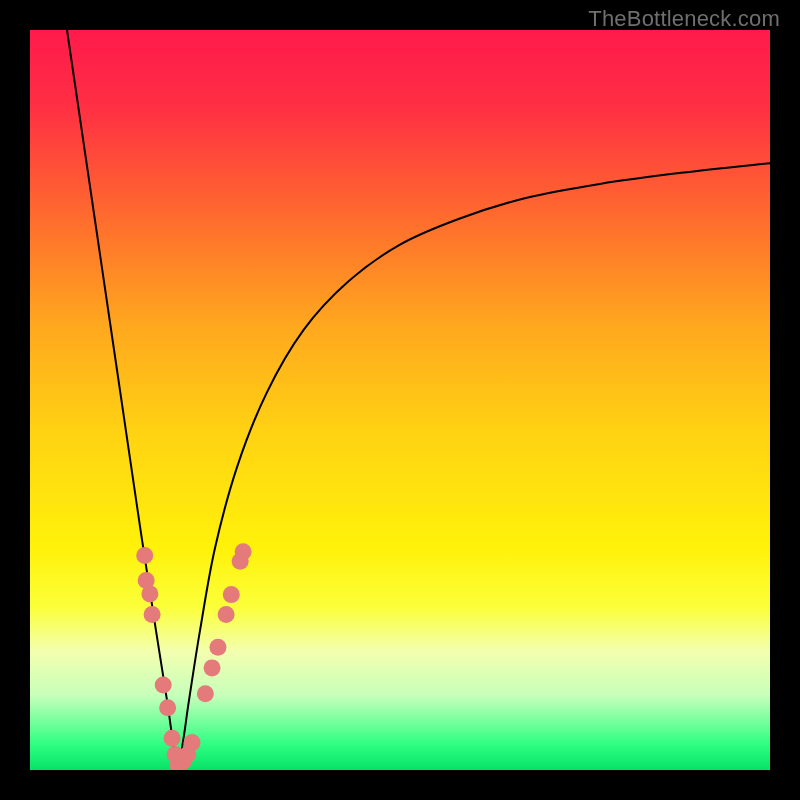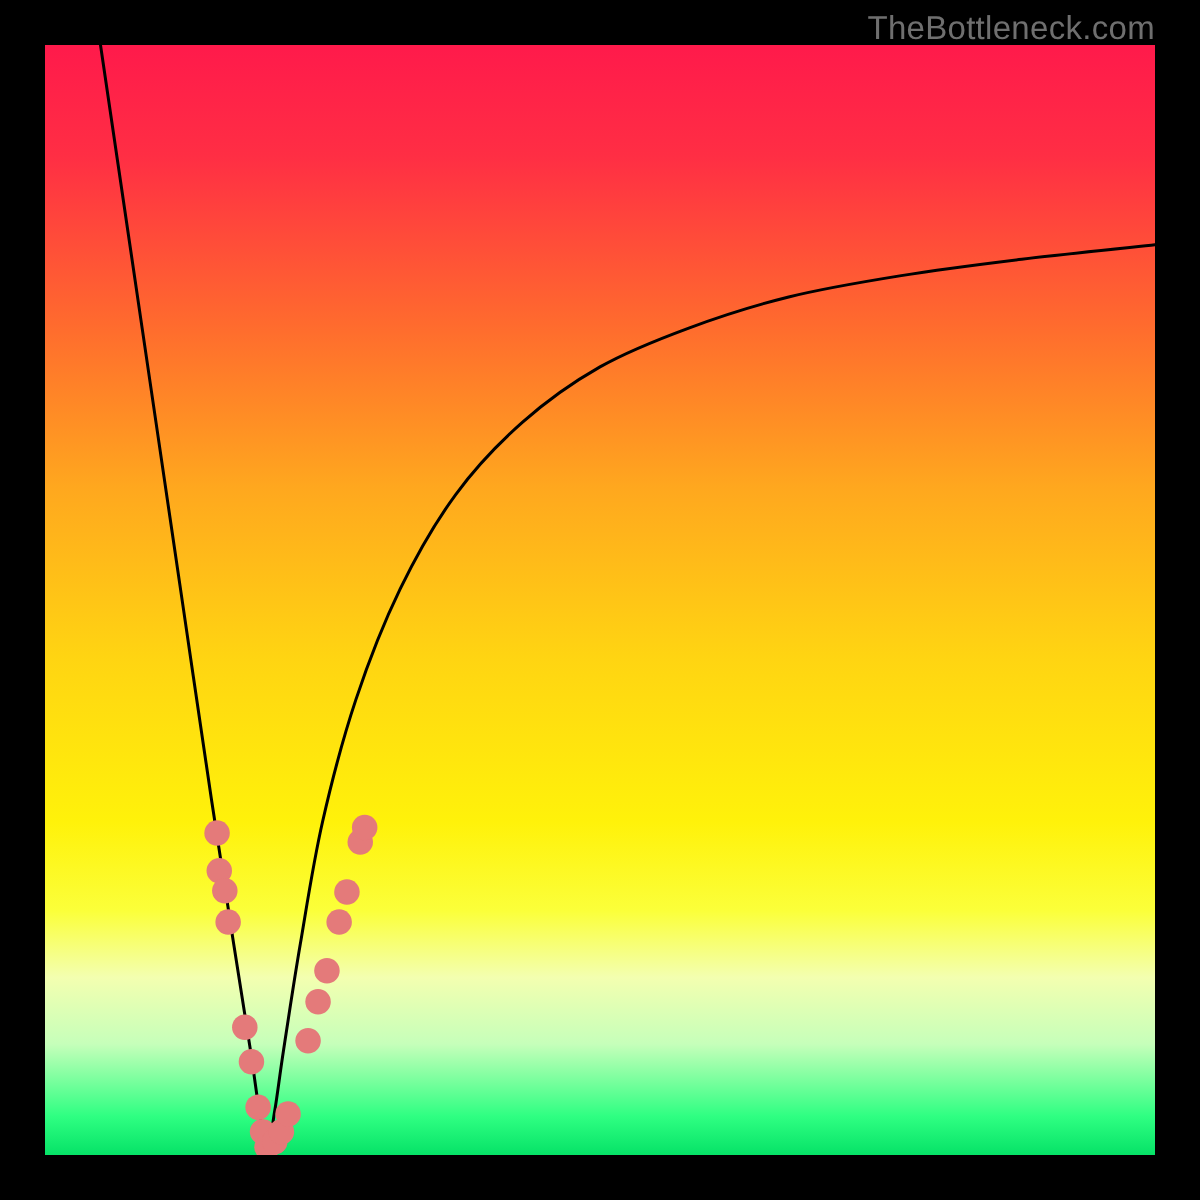--- a/index.html
+++ b/index.html
@@ -30,21 +30,21 @@
   }
   .curve-svg {
     position: absolute;
     inset: 0;
     width: 100%;
     height: 100%;
   }
   .watermark {
     position: absolute;
     top: 6px;
-    right: 30px;
+    right: 20px;
     color: #6f6f6f;
     font-size: 22px;
     letter-spacing: 0.2px;
     font-weight: 500;
     user-select: none;
   }
 </style>
 </head>
 <body>
 

